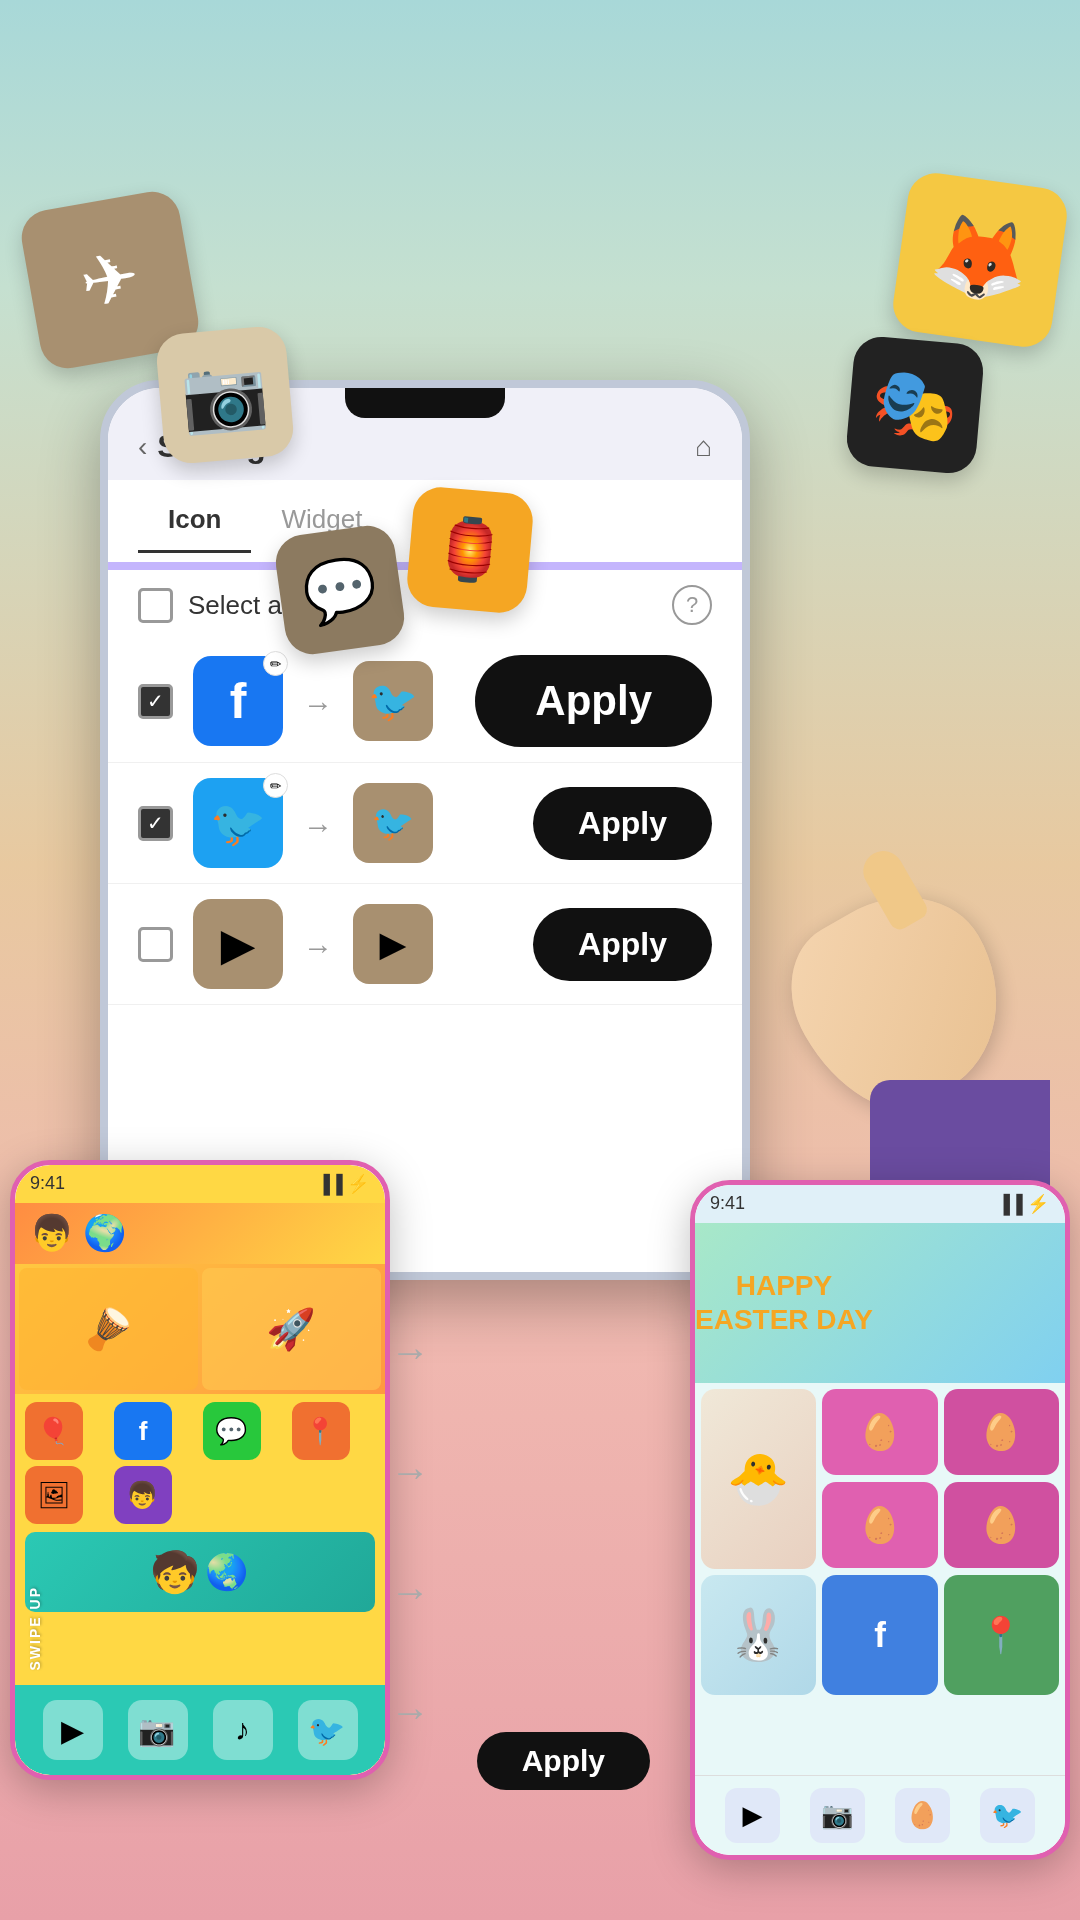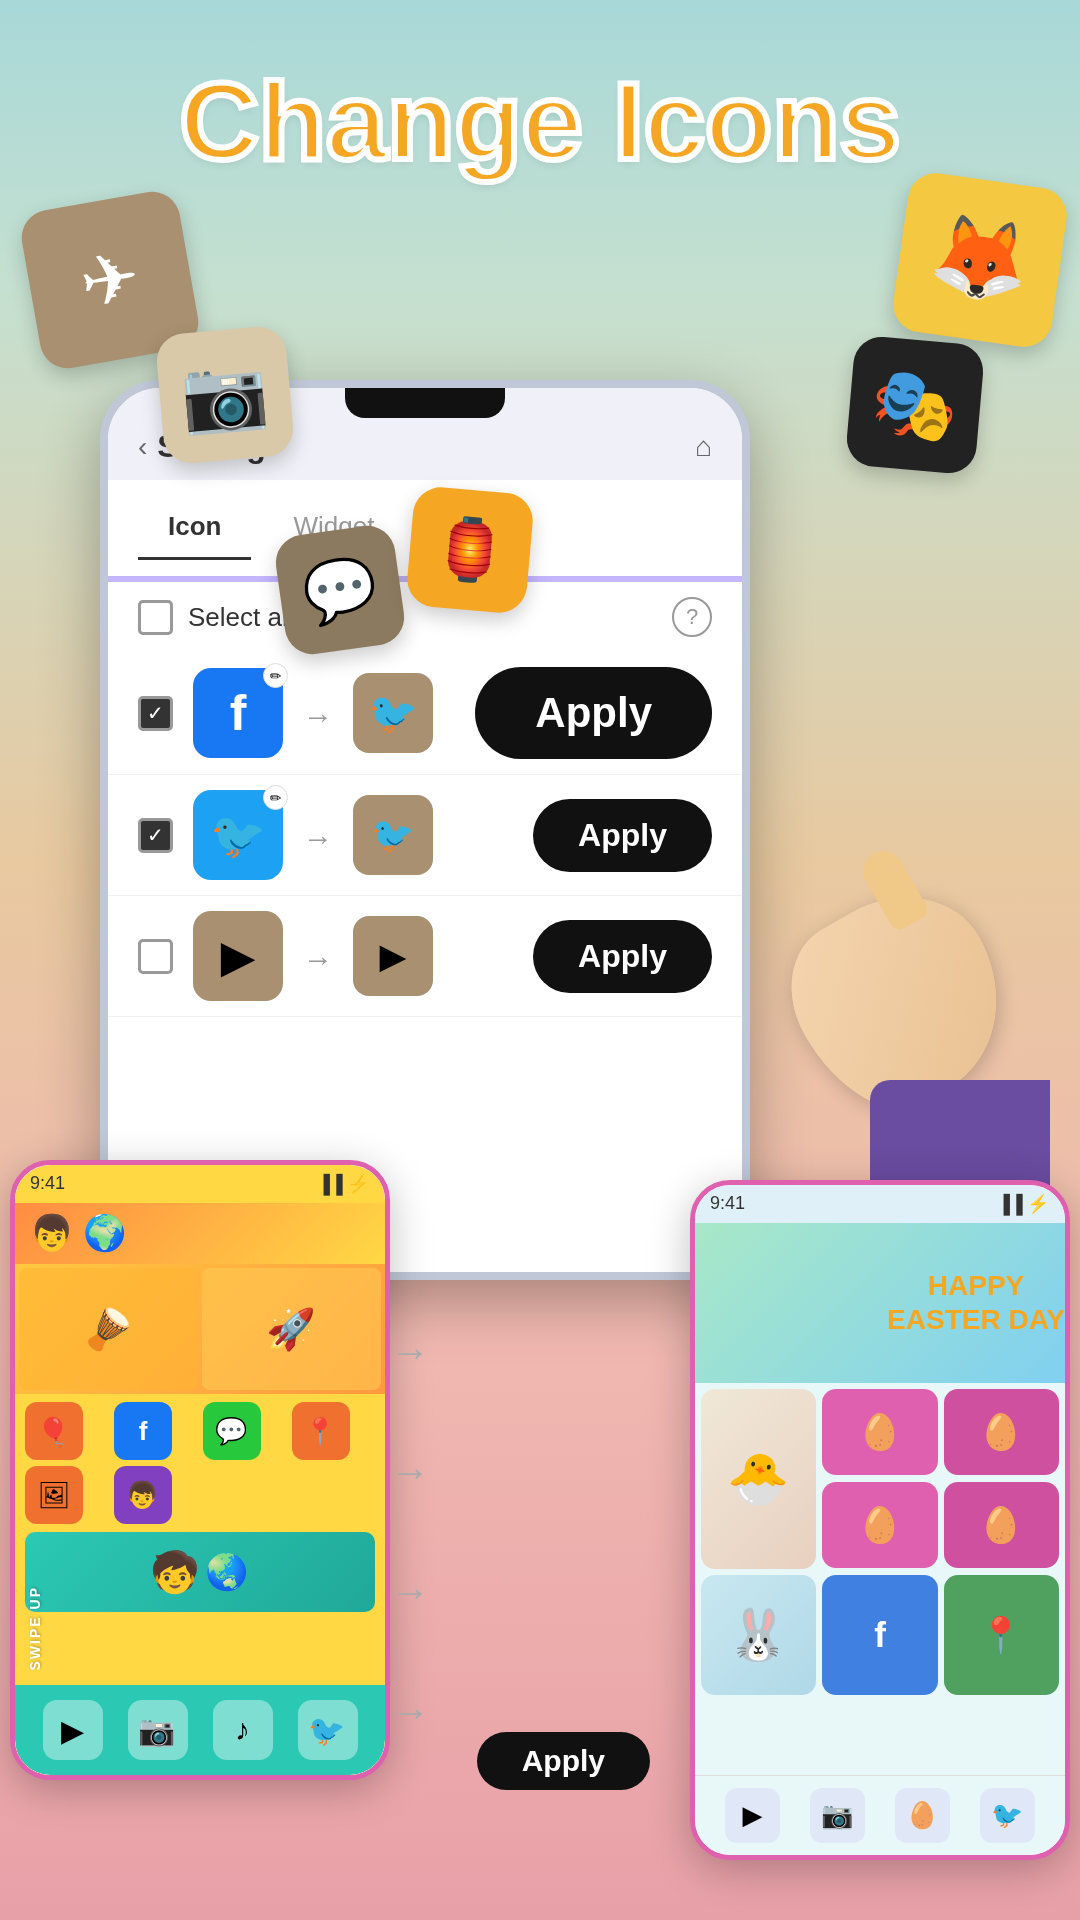--- a/index.html
+++ b/index.html
@@ -156,23 +156,22 @@
 
     .home-icon {
       margin-left: auto;
       font-size: 28px;
       color: #666;
     }
 
     .tab-bar {
       display: flex;
       background: white;
-      padding: 16px 30px;
-      border-bottom: 6px solid #c4b5fd;
-      gap: 12px;
+      padding: 9px 30px;
+      border-bottom: 8px solid #c4b5fd;
     }
 
     .tab-item {
       padding: 15px 30px;
       font-size: 26px;
       color: #999;
       cursor: pointer;
     }
 
     .tab-item.active {
@@ -388,21 +387,21 @@
       border-radius: 35px;
       overflow: hidden;
       position: relative;
     }
 
     .easter-banner {
       height: 160px;
       background: linear-gradient(135deg, #a8e8c8, #80d0f0);
       display: flex;
       align-items: center;
-      justify-content: flex-end;
+      justify-content: flex-start;
       position: relative;
     }
 
     .easter-title {
       font-size: 28px;
       font-weight: 900;
       color: #f5a623;
       text-align: center;
       line-height: 1.2;
     }
@@ -430,21 +429,20 @@
       display: flex;
       align-items: center;
       justify-content: center;
       font-size: 26px;
     }
   </style>
 </head>
 <body>
 
 <div class="main-heading">
-  <div>Change Icons</div>
 </div>
 
 <div class="floating-icon icon-telegram">
   <span style="color:white;font-size:70px;">✈</span>
 </div>
 
 <div class="floating-icon icon-fox">
   <span style="font-size:80px;">🦊</span>
 </div>
 

